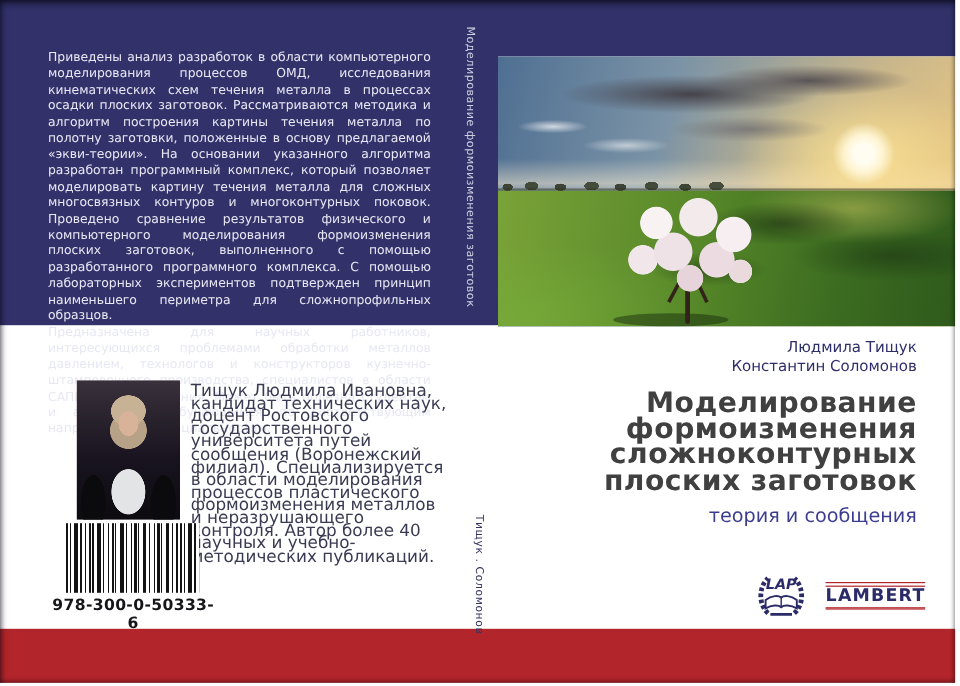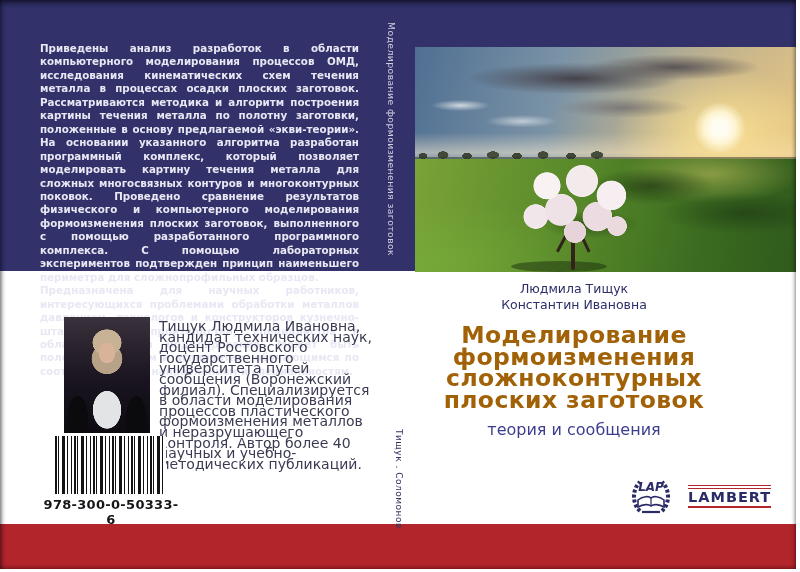--- a/index.html
+++ b/index.html
@@ -23,21 +23,21 @@
   
   .panel-blue{position:absolute;left:0;top:0;width:415px;height:271px;background:#32316a;}
   .front-top-blue{position:absolute;left:415px;top:0;width:381px;height:47px;background:#32316a;}
   .red-band{position:absolute;left:0;top:524px;width:796px;height:45px;background:#b2252a;}
   
   .blurb{
     position:absolute;left:40px;top:42px;width:319px;
     color:#e8e8f4;font-size:10.3px;line-height:13.45px;
     text-align:justify;
   }
-  .blurb p{margin:0;font-weight:bold;}
+  .blurb p{margin:0;}
   .bio-photo{
     position:absolute;left:64px;top:317px;width:86px;height:116px;
     background:
       radial-gradient(ellipse 12px 15px at 50% 31%, #d9b29a 0 68%, rgba(217,178,154,0) 70%),
       radial-gradient(ellipse 21px 19px at 50% 22%, #c8b295 0 68%, rgba(200,178,149,0) 70%),
       radial-gradient(ellipse 26px 26px at 50% 36%, #b8a287 0 58%, rgba(184,162,135,0) 60%),
       radial-gradient(ellipse 17px 38px at 16% 88%, #0b0b0e 0 60%, rgba(11,11,14,0) 62%),
       radial-gradient(ellipse 17px 38px at 84% 88%, #0b0b0e 0 60%, rgba(11,11,14,0) 62%),
       radial-gradient(ellipse 24px 32px at 50% 80%, #e2e4e6 0 58%, rgba(226,228,230,0) 60%),
       linear-gradient(180deg,#39313b 0%,#191420 55%,#0d0b10 100%);
@@ -116,24 +116,24 @@
       radial-gradient(circle 24px at 66% 62%, #ecdce1 0 60%, rgba(236,220,225,0) 63%),
       radial-gradient(circle 20px at 22% 62%, #f1e6e9 0 60%, rgba(241,230,233,0) 63%),
       radial-gradient(circle 18px at 50% 78%, #e6d4da 0 60%, rgba(230,212,218,0) 63%),
       radial-gradient(circle 16px at 80% 72%, #eadade 0 60%, rgba(234,218,222,0) 63%);
   }
   .trunk{position:absolute;left:156px;top:193px;width:4px;height:30px;background:#32231b;border-radius:2px;}
   .branch-l{position:absolute;left:146px;top:184px;width:3px;height:22px;background:#32231b;transform:rotate(28deg);}
   .branch-r{position:absolute;left:168px;top:184px;width:3px;height:22px;background:#32231b;transform:rotate(-25deg);}
   .tree-shadow{position:absolute;left:96px;top:214px;width:96px;height:11px;border-radius:50%;background:rgba(18,36,10,.45);}
   
-  .front-text{position:absolute;top:281px;right:22px;width:400px;text-align:center;}
+  .front-text{position:absolute;top:281px;right:32px;width:400px;text-align:right;}
   .front-author{color:#2e2e6a;font-size:12.5px;line-height:16px;}
   .front-title{
-    margin-top:12px;color:#a16207;font-size:23.5px;font-weight:bold;
+    margin-top:12px;color:#404040;font-size:23.5px;font-weight:bold;
     line-height:21.5px;letter-spacing:.4px;white-space:pre-line;
   }
   .front-subtitle{margin-top:9px;color:#3d3d90;font-size:16px;}
   
   .logo{position:absolute;top:473px;right:38px;width:130px;height:46px;display:flex;align-items:center;gap:14px;}
   .logo-emblem{flex:0 0 auto;}
   .logo-textcol{flex:1 1 auto;}
   .lr{border:0;border-top:1px solid #b2252a;margin:0;}
   .lr-double{height:2px;border-top:1px solid #b2252a;border-bottom:1px solid #b2252a;}
   .logo-name{color:#2b2b68;font-size:14.5px;font-weight:bold;letter-spacing:1px;line-height:17px;text-align:right;}
@@ -166,21 +166,21 @@
     <div class="ground"></div>
     <div class="tree-shadow"></div>
     <div class="trunk"></div>
     <div class="branch-l"></div>
     <div class="branch-r"></div>
     <div class="tree-canopy"></div>
   </div>
 
   <div class="front-text">
     <div class="front-author">Людмила Тищук</div>
-    <div class="front-author">Константин Ивановна</div>
+    <div class="front-author">Константин Соломонов</div>
     <div class="front-title">Моделирование
 формоизменения
 сложноконтурных
 плоских заготовок</div>
     <div class="front-subtitle">теория и сообщения</div>
   </div>
 
   <div class="logo">
     <svg class="logo-emblem" width="46" height="44" viewBox="0 0 46 44">
       <path d="M12 37 C4 30 4 15 12 8" stroke="#2b2b68" stroke-width="4" stroke-dasharray="3 2" fill="none"></path>

